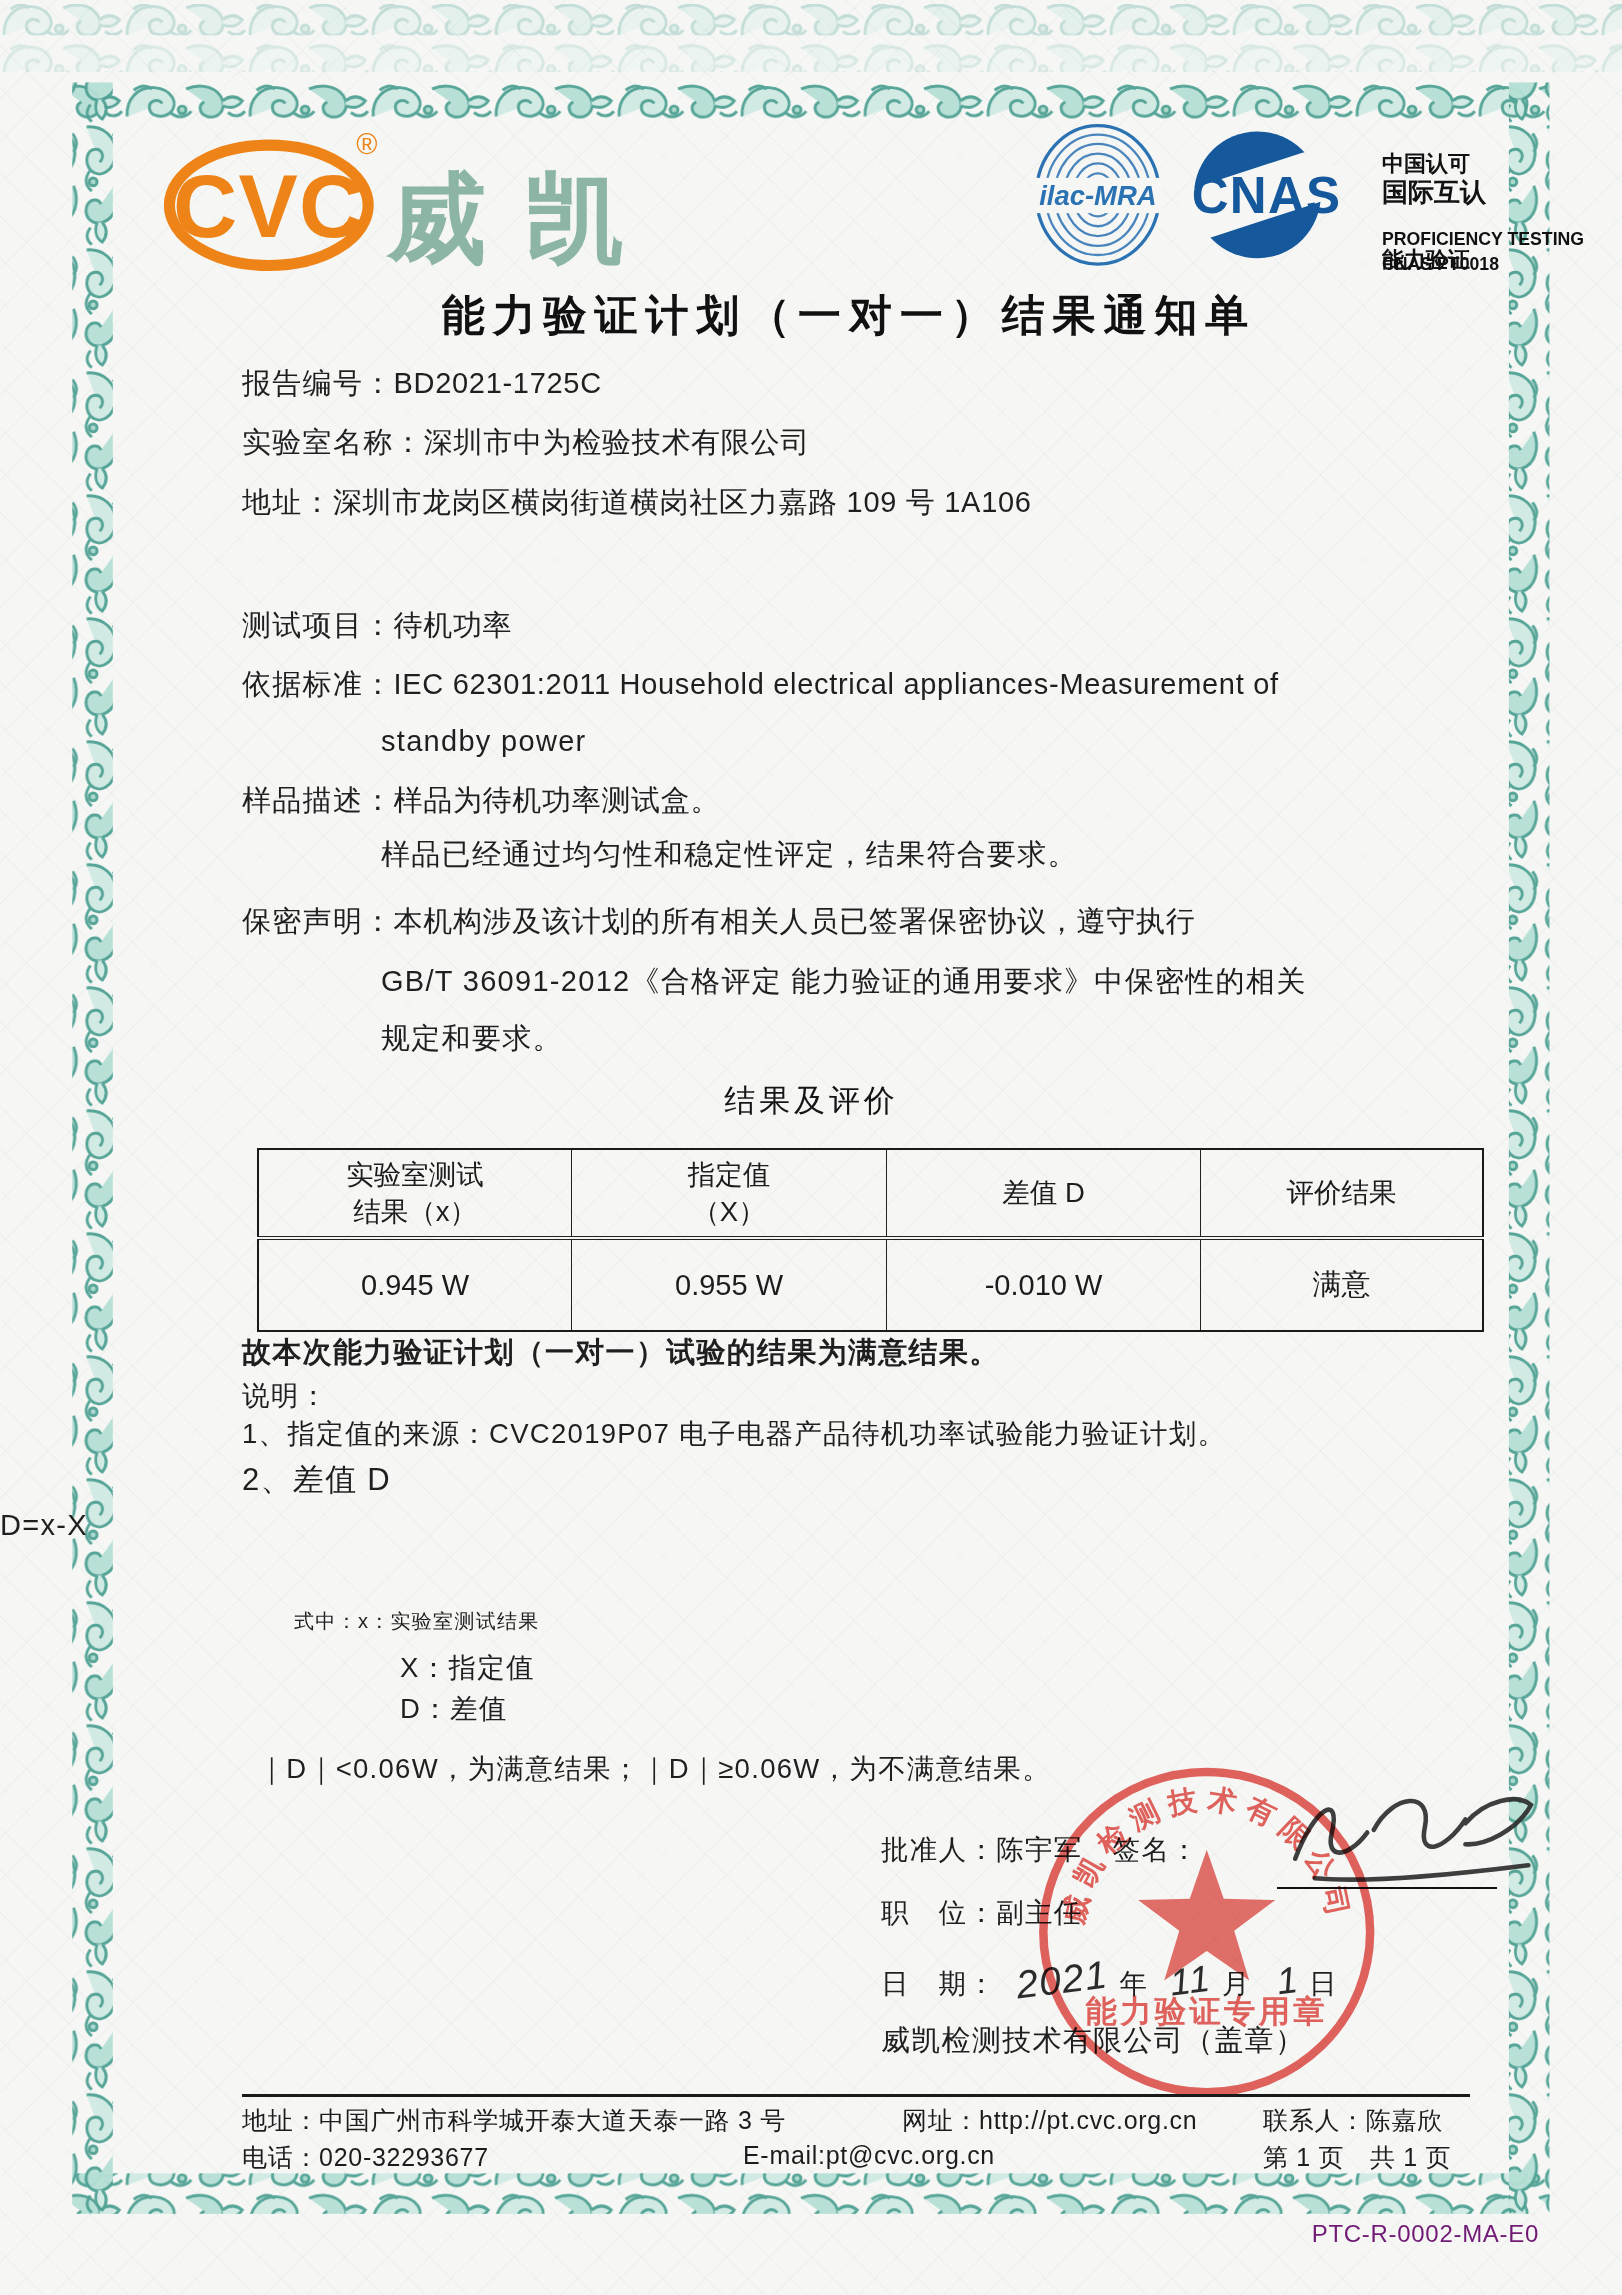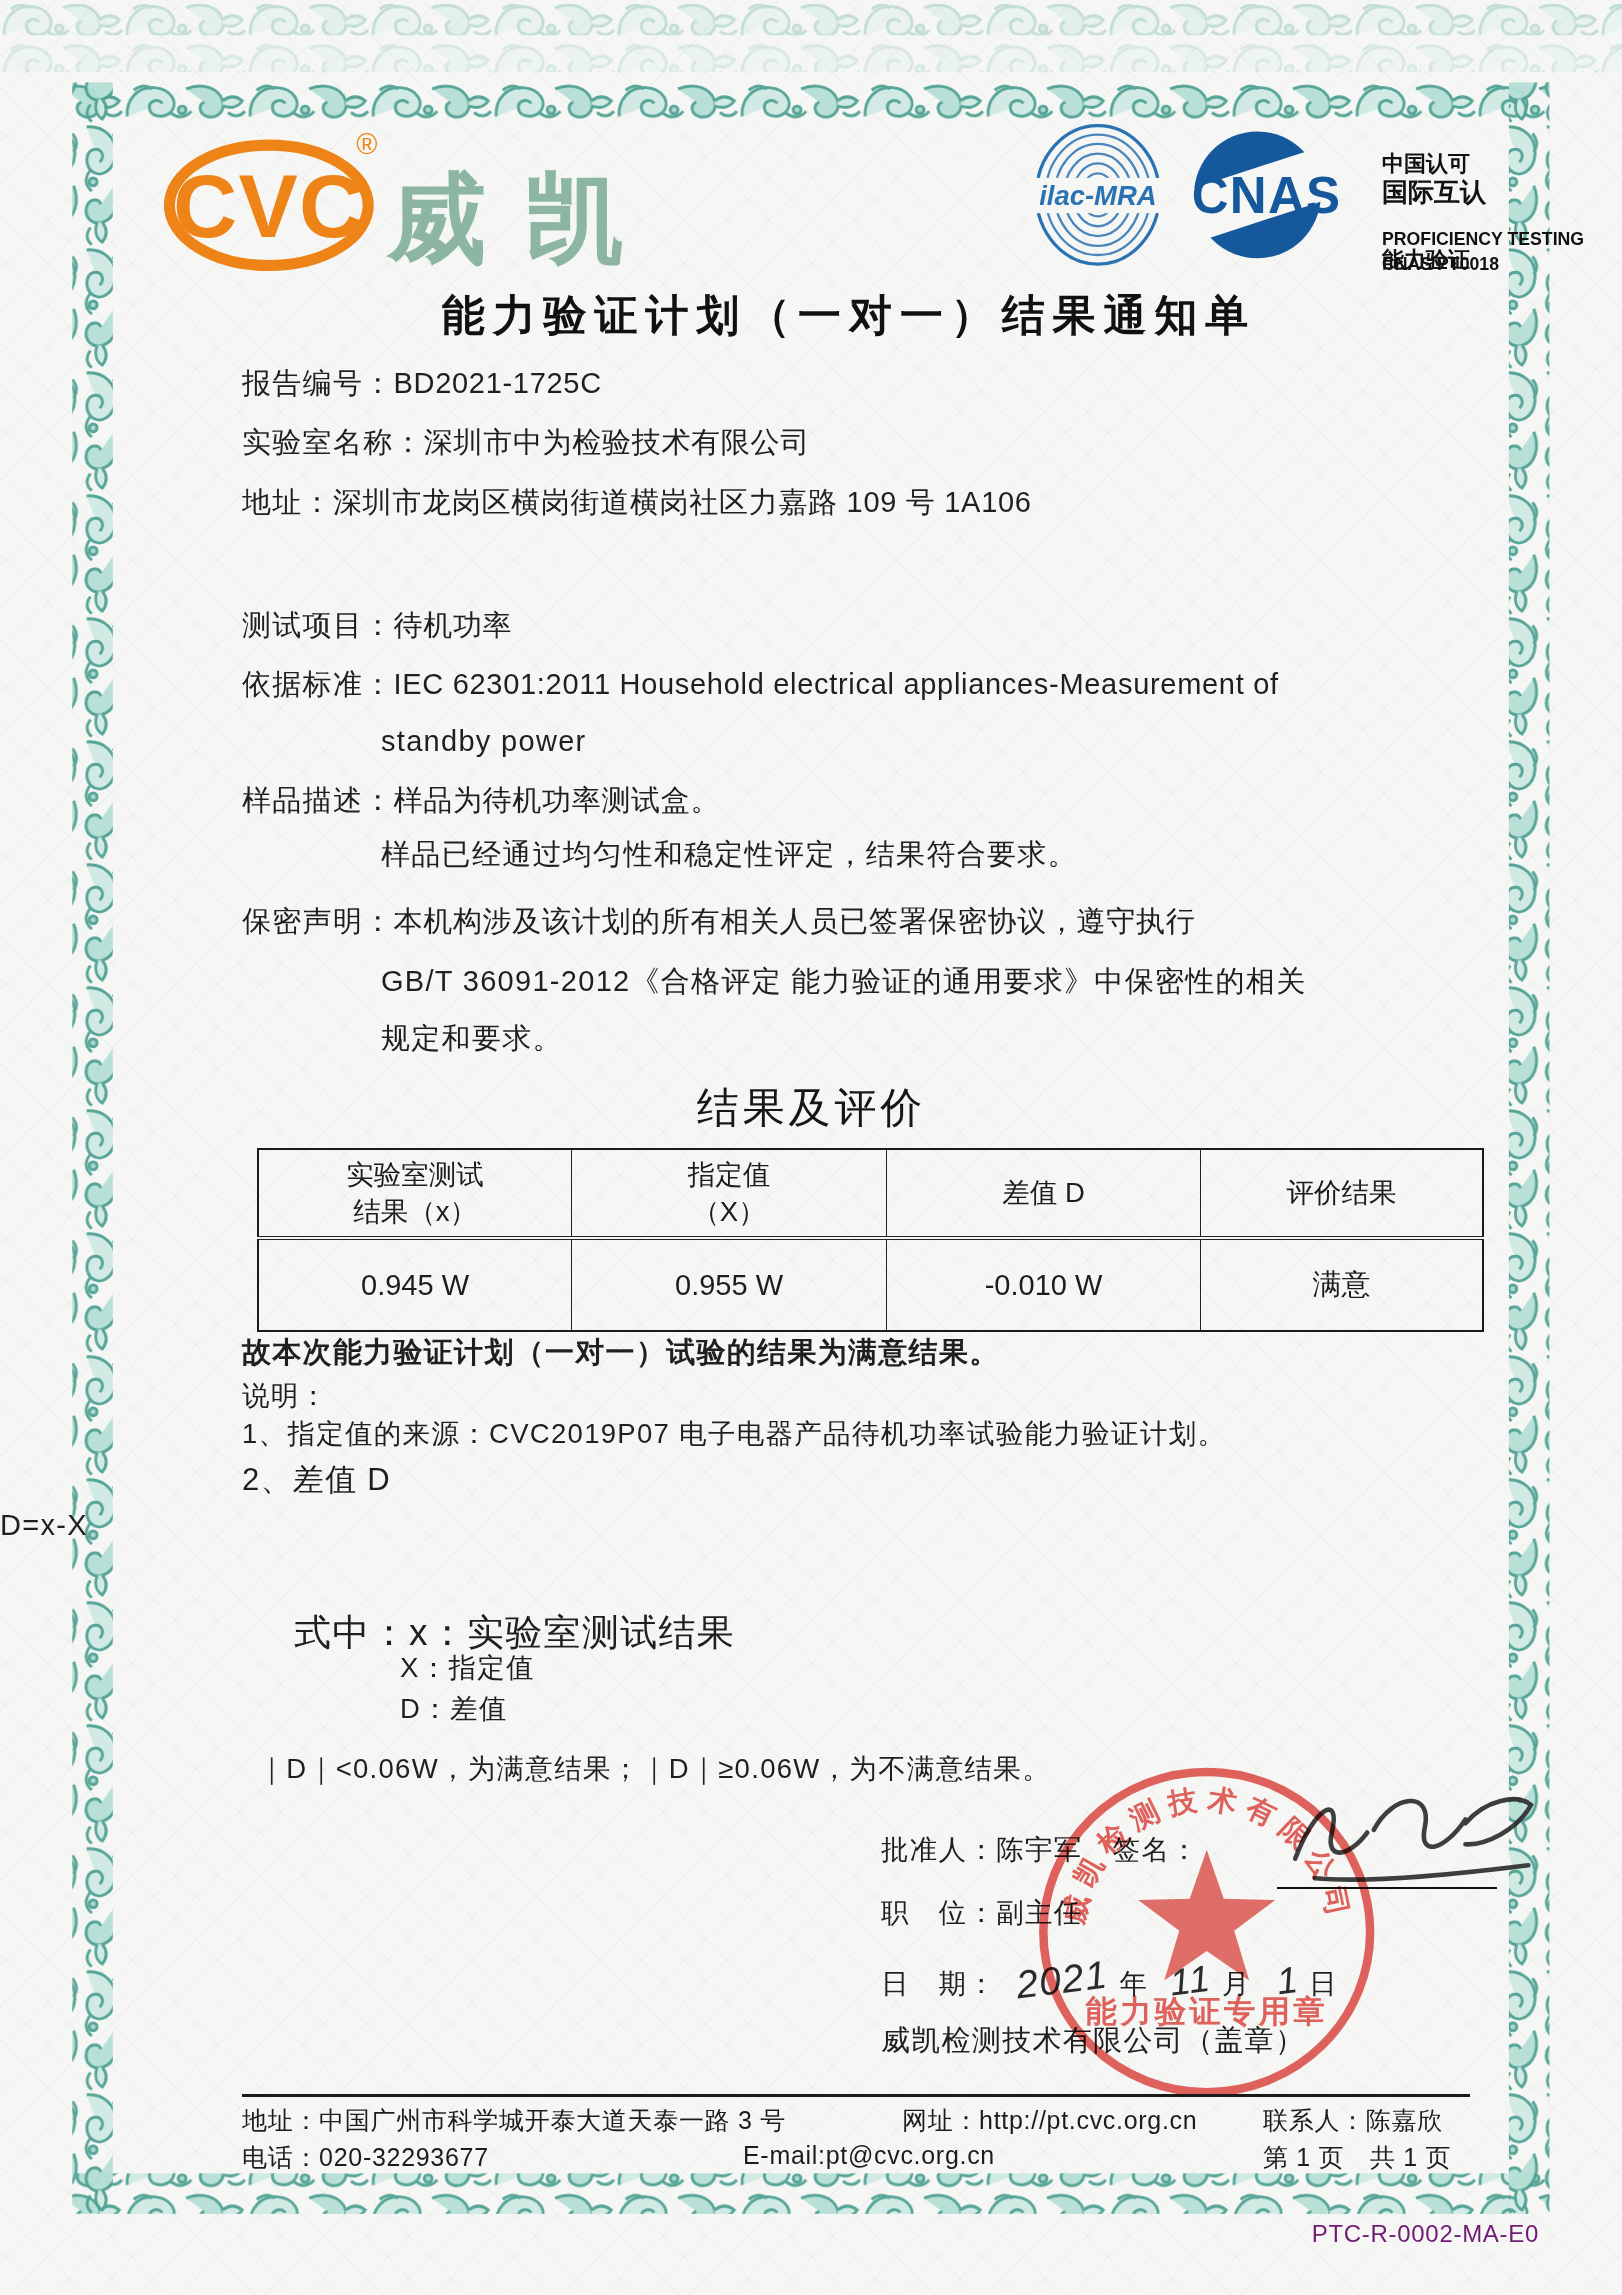--- a/index.html
+++ b/index.html
@@ -20,21 +20,21 @@
   .line{position:absolute;font-size:29px;letter-spacing:1.3px;white-space:nowrap;}
   .indent{left:381px;}
   .lbl{letter-spacing:1.3px;}
   .val{letter-spacing:0.7px;}
   #doc-title{
     left:0;right:0;top:287px;text-align:center;padding-left:75px;
     font-size:43px;font-weight:bold;letter-spacing:7.9px;color:#111;
   }
   #section-results-title{
     left:0;right:0;top:1080px;text-align:center;
-    font-size:42px;letter-spacing:3.9px;color:#161616;
+    font-size:31px;letter-spacing:3.9px;color:#161616;
   }
   
   #results-table{
     position:absolute;left:257px;top:1148px;width:1212px;
     border-collapse:collapse;table-layout:fixed;
   }
   #results-table th,#results-table td{
     border:1.6px solid #222;text-align:center;vertical-align:middle;
     font-weight:normal;color:#1c1c1c;
   }
@@ -181,21 +181,21 @@
       <td>满意</td>
     </tr>
   </tbody>
 </table>
 
 <div class="line bold" style="left:242px;top:1333px;">故本次能力验证计划（一对一）试验的结果为满意结果。</div>
 <div class="line" style="left:242px;top:1378px;font-size:27.5px;">说明：</div>
 <div class="line" style="left:242px;top:1416px;font-size:27.5px;">1、指定值的来源：CVC2019P07 电子电器产品待机功率试验能力验证计划。</div>
 <div class="line" style="left:242px;top:1459px;font-size:31px;">2、差值 D</div>
 <div class="line center-line" style="top:1509px;font-size:29px;">D=x-X</div>
-<div class="line" style="left:294px;top:1608px;font-size:37px;">式中：x：实验室测试结果</div>
+<div class="line" style="left:294px;top:1608px;font-size:20px;">式中：x：实验室测试结果</div>
 <div class="line" style="left:400px;top:1650px;font-size:27.5px;">X：指定值</div>
 <div class="line" style="left:400px;top:1691px;font-size:27.5px;">D：差值</div>
 <div class="line" style="left:258px;top:1751px;font-size:27.5px;">｜D｜&lt;0.06W，为满意结果；｜D｜≥0.06W，为不满意结果。</div>
 
 <div class="line" style="left:881px;top:1832px;font-size:27.5px;">
   <span>批准人：</span><span style="margin-right:30px;">陈宇军</span><span>签名：</span>
 </div>
 <div class="abs" id="sign-underline"></div>
 <div class="line" style="left:881px;top:1895px;font-size:27.5px;">
   <span>职　位：</span><span>副主任</span>

